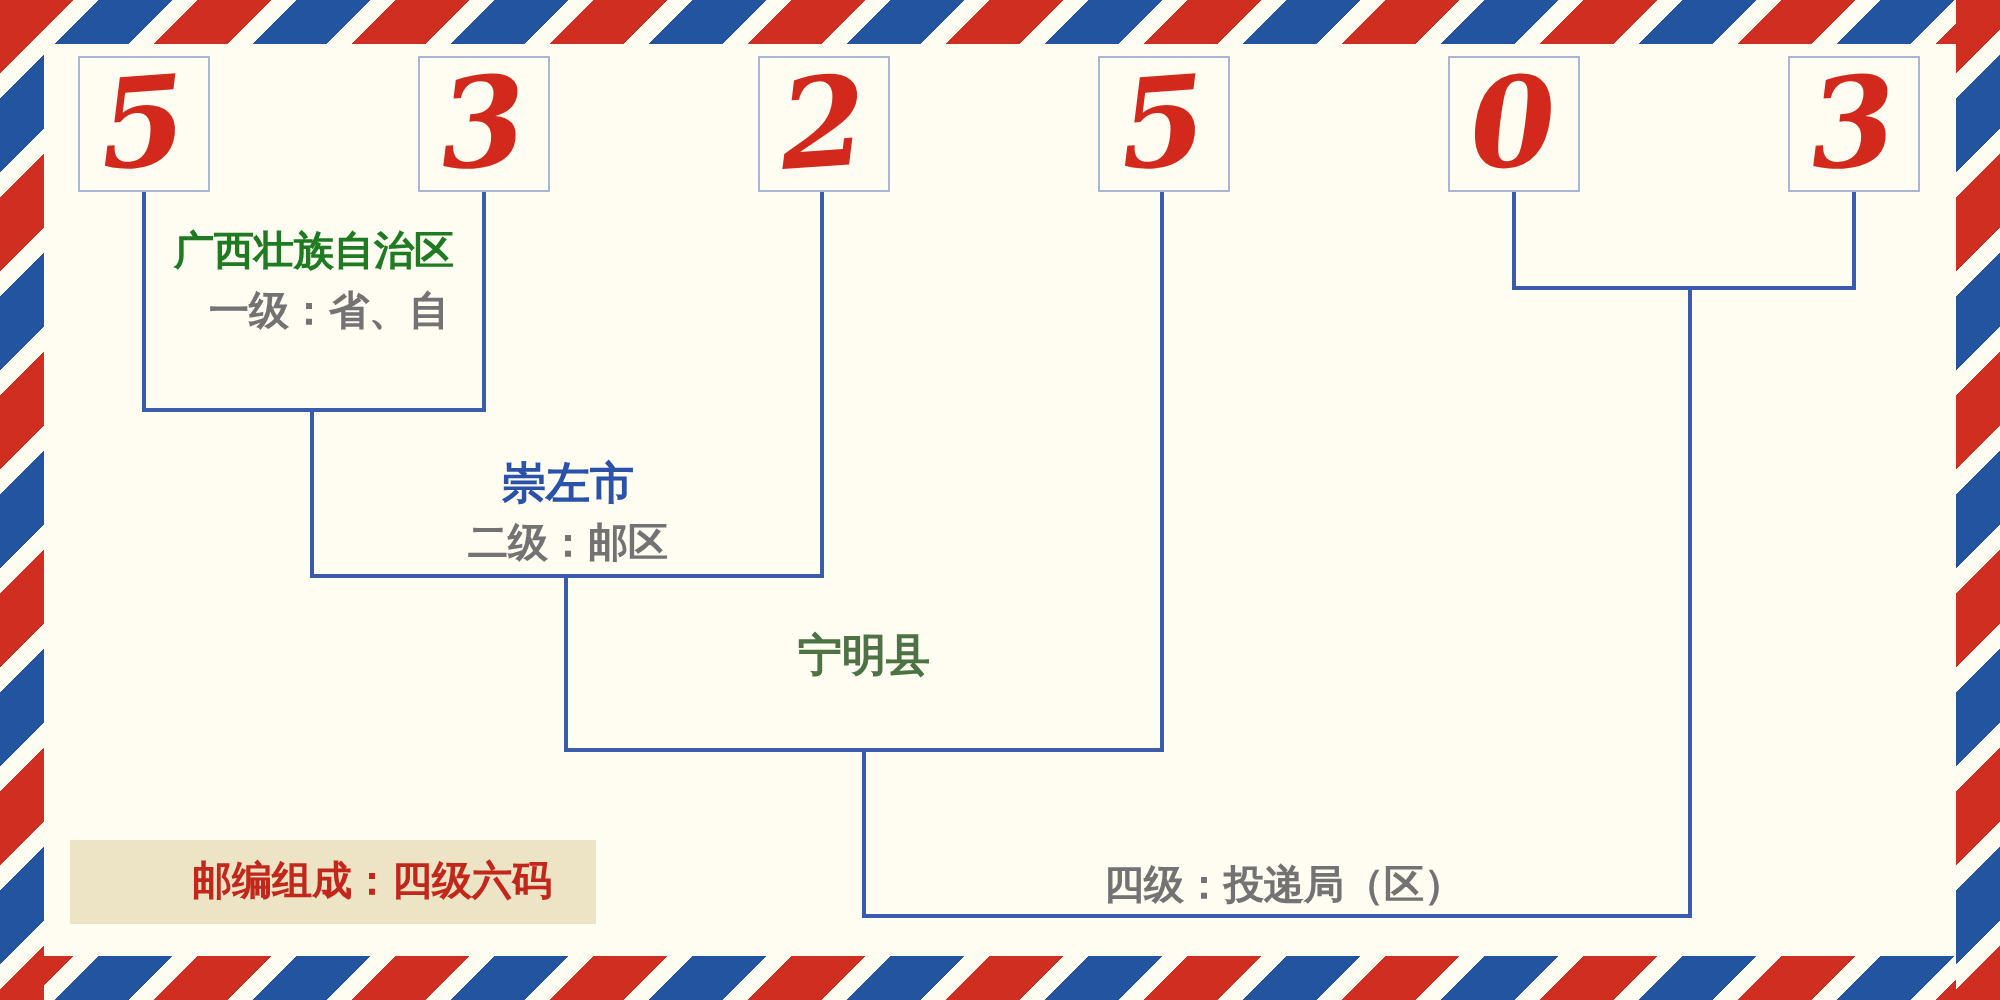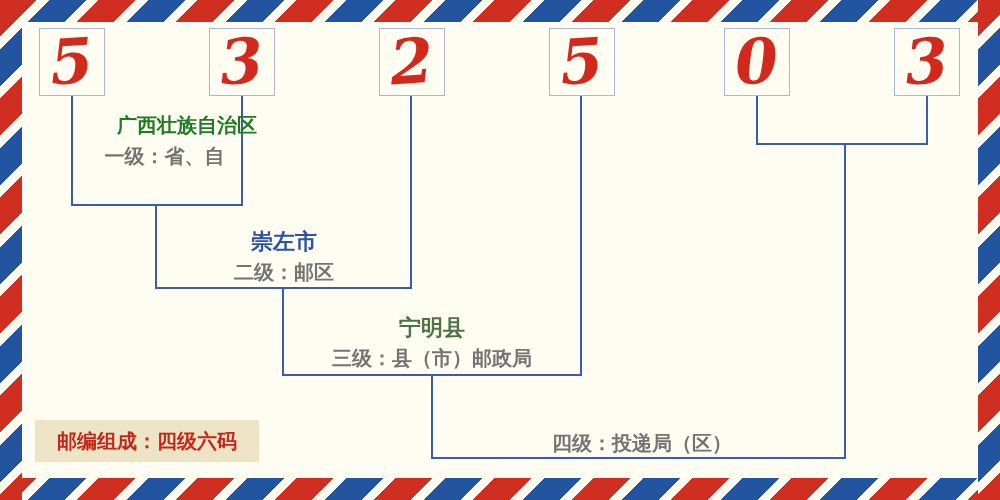--- a/index.html
+++ b/index.html
@@ -30,32 +30,32 @@
   .digit{
     font-family:"DejaVu Serif","Liberation Serif",serif;
     font-style:italic;font-weight:bold;
     font-size:62px;line-height:62px;color:#d3291c;
     transform:rotate(-4deg);
   }
 
   .line{position:absolute;background:#3a5cad;}
 
   .label{position:absolute;text-align:center;font-weight:bold;}
-  .name-green{color:#1e7b21;font-size:20px;padding-left:30px;}
+  .name-green{color:#1e7b21;font-size:20px;}
   .name-blue{color:#2a52a8;font-size:22px;}
   .name-county{color:#4d7344;font-size:22px;}
   .name-brown{color:#5a4a3a;font-size:20px;}
   .name-delivery{color:#2a52a8;font-size:20px;}
   .desc-red{color:#737373;font-size:20px;font-weight:bold;line-height:28px;}
 
   .footer-box{
     position:absolute;left:35px;top:420px;width:224px;height:42px;
     background:#ece4c4;
     color:#c3271c;font-size:20px;font-weight:bold;
-    text-align:center;line-height:42px;
+    text-align:center;line-height:42px;padding-left:39px;
   }
 </style>
 </head>
 <body>
 
 <div class="canvas">
 
   <div class="edge top"></div>
   <div class="edge bottom"></div>
   <div class="edge left"></div>
@@ -99,20 +99,19 @@
   <div class="line" style="left:844px;top:143px;width:2px;height:316px"></div>
   <div class="line" style="left:431px;top:457px;width:415px;height:2px"></div>
 
   <div class="label name-green" style="left:72px;top:112px;width:170px">广西壮族自治区</div>
   <div class="label desc-red" style="left:72px;top:142px;width:185px">一级：省、自</div>
 
   <div class="label name-blue" style="left:184px;top:227px;width:200px">崇左市</div>
   <div class="label name-county" style="left:332px;top:313px;width:200px">宁明县</div>
 
   <div class="label desc-red" style="left:184px;top:258px;width:200px">二级：邮区</div>
-  <div class="label desc-red" style="left:282px;top:344px;width:300px">三级：县（市）邮政局</div>
 
   <div class="label desc-red" style="left:487px;top:429px;width:310px">四级：投递局（区）</div>
 
 
   <div class="footer-box">邮编组成：四级六码</div>
 
 </div>
 
 </body></html>

